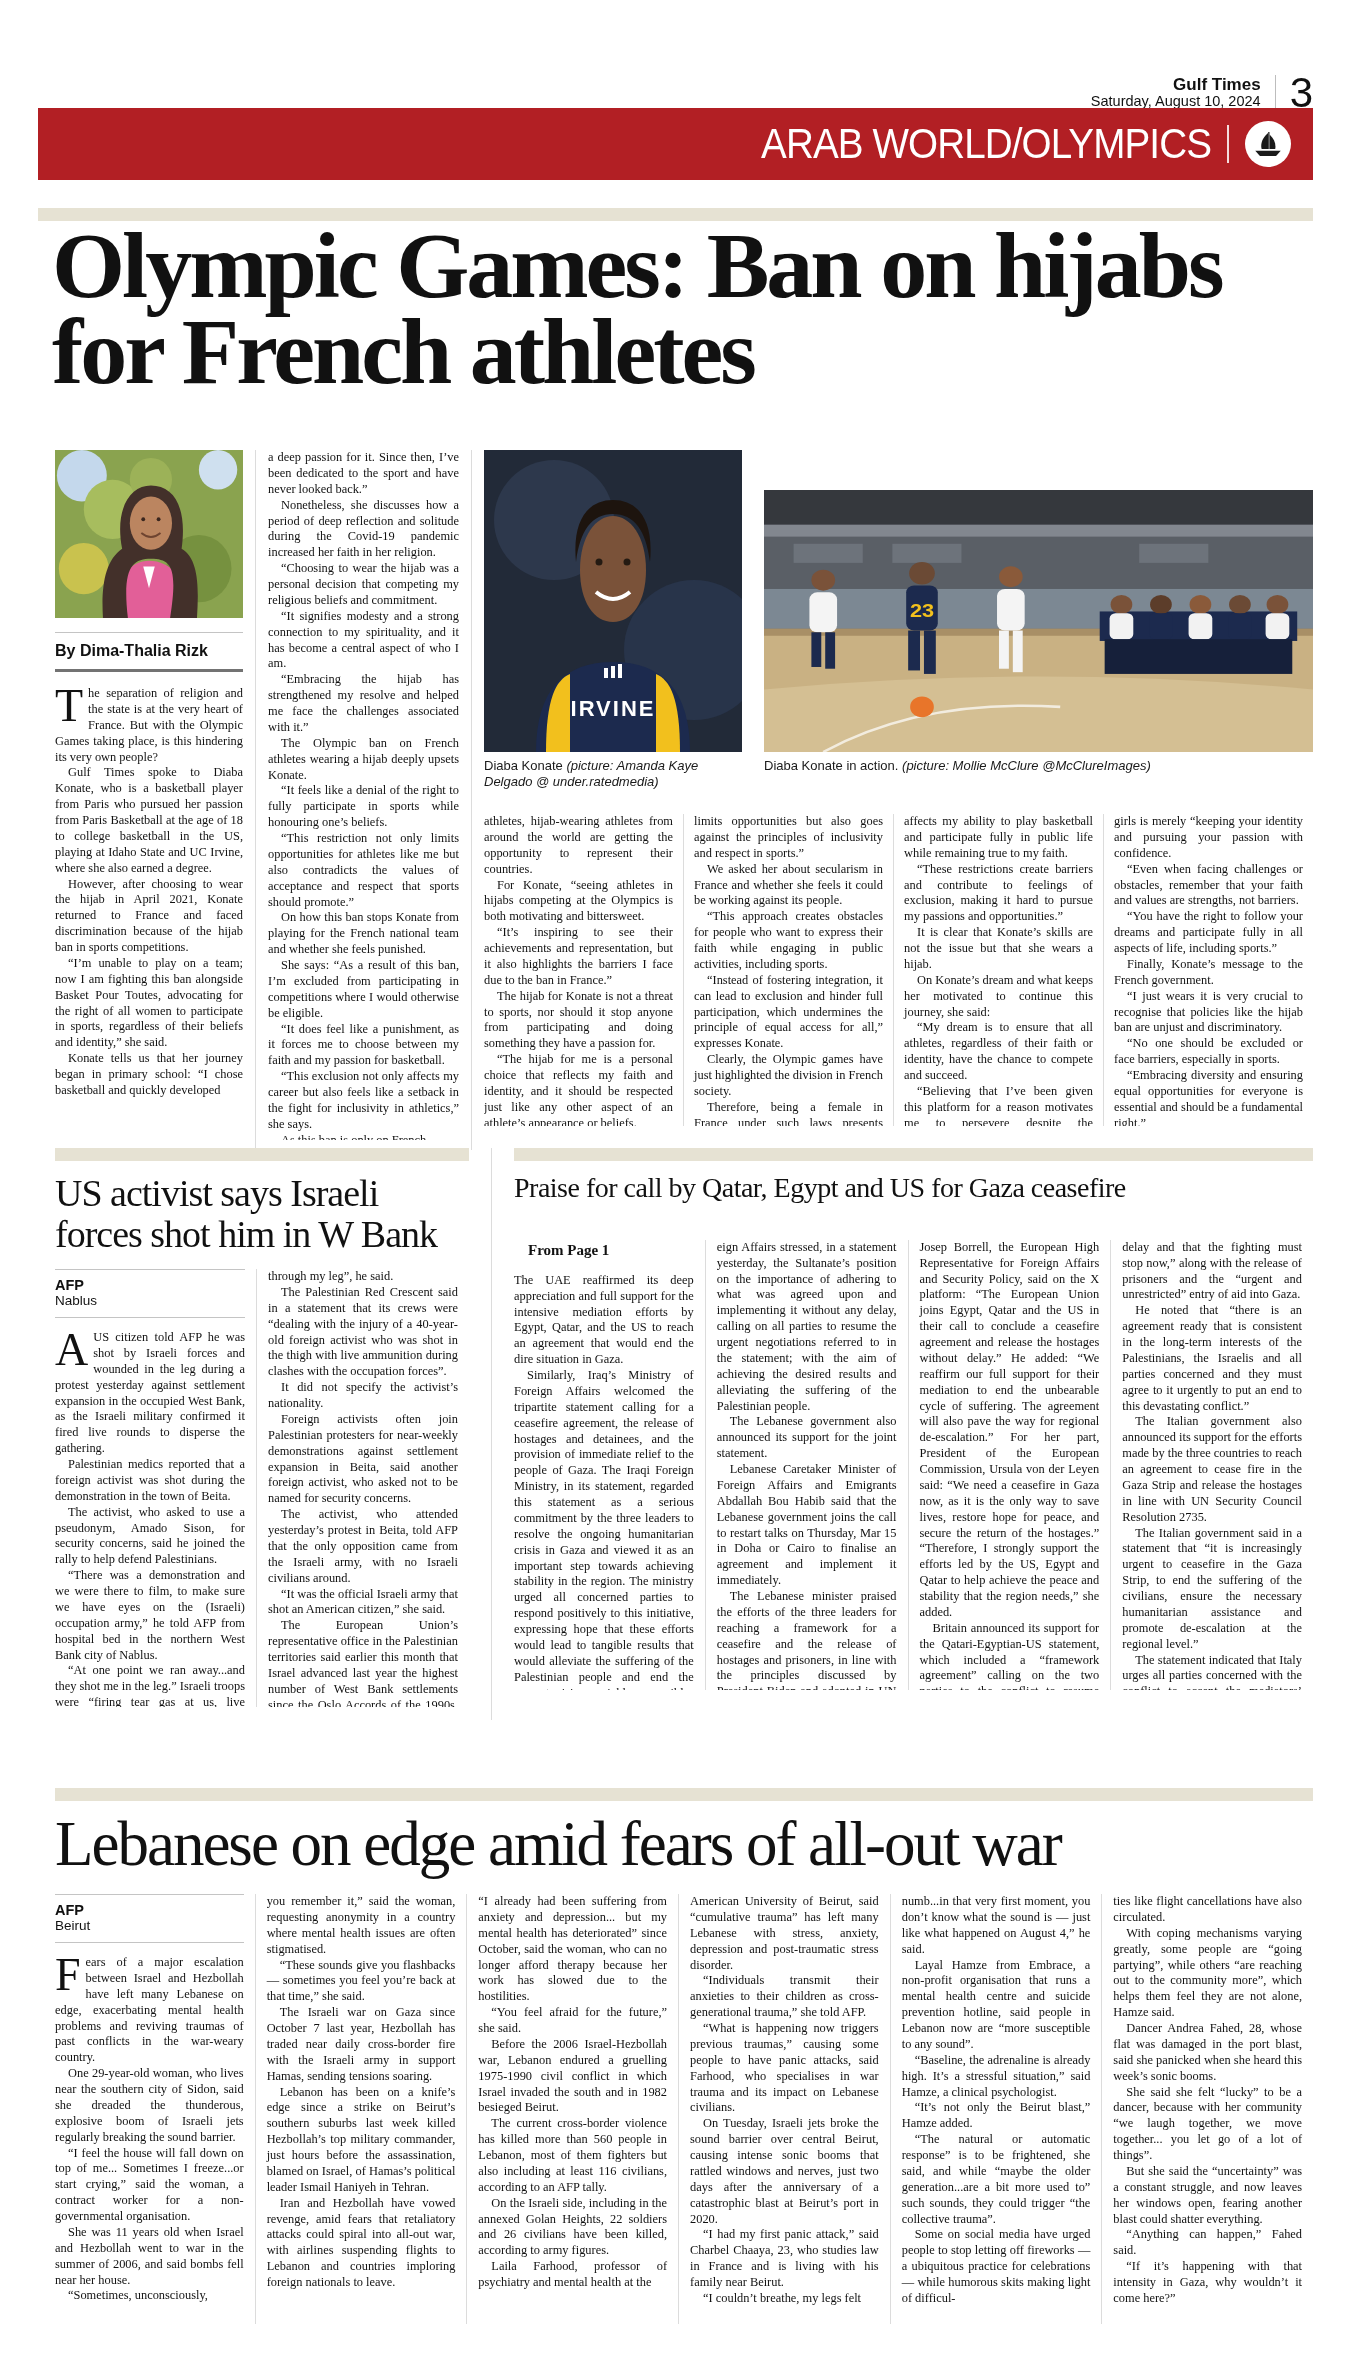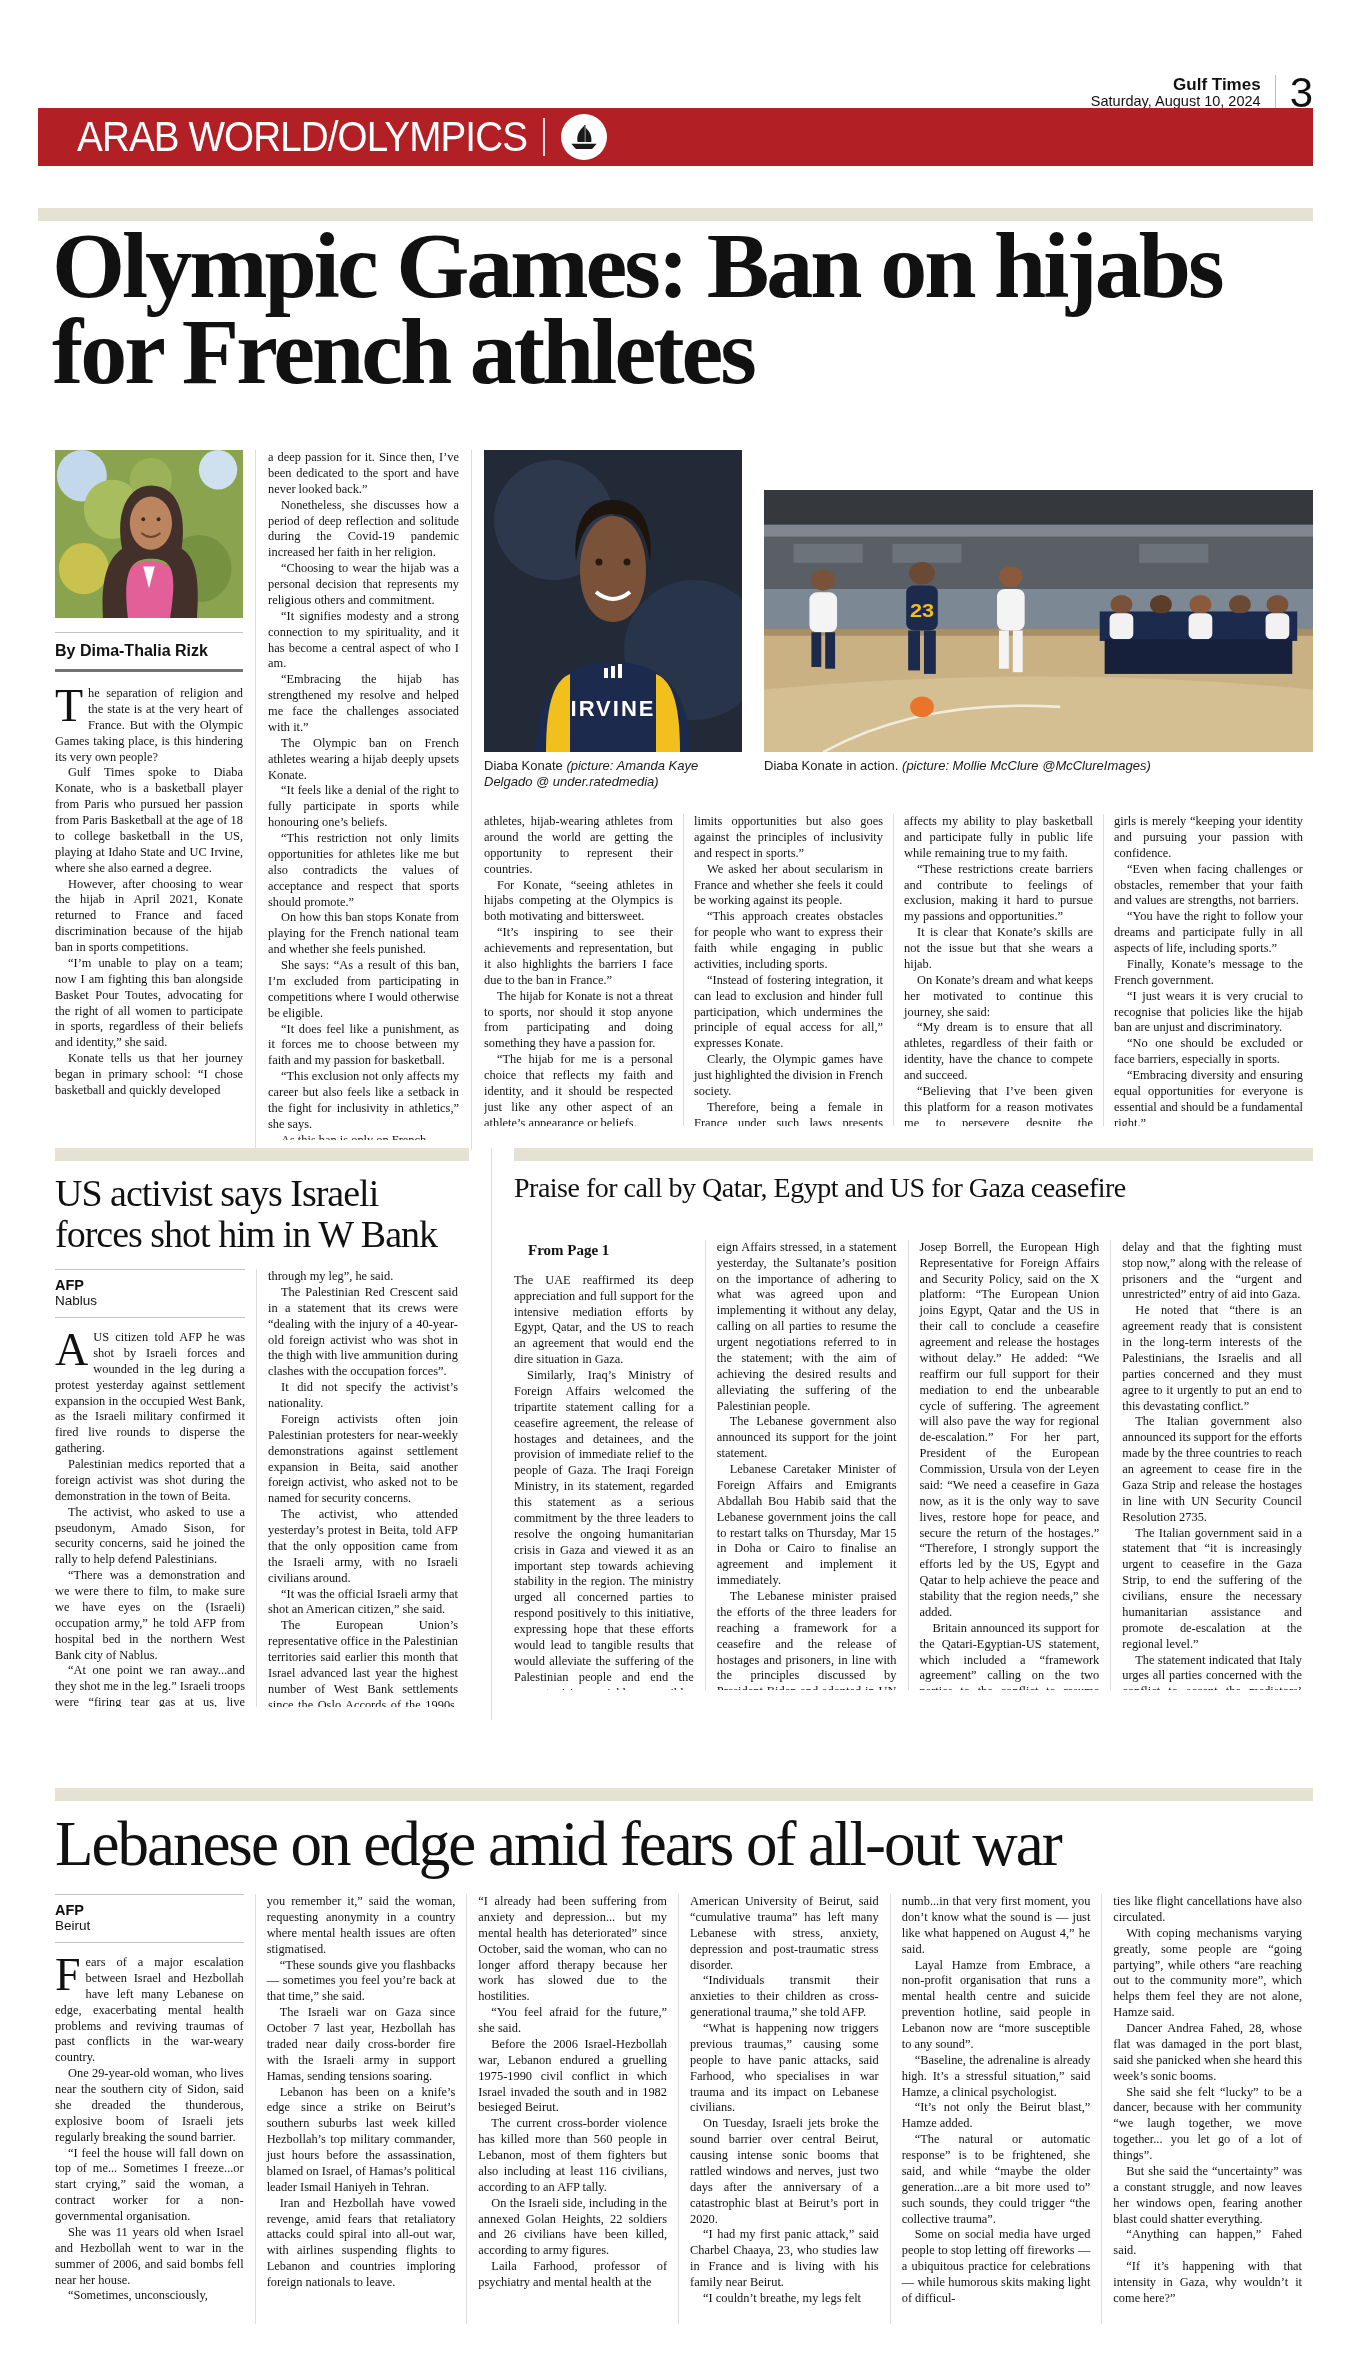--- a/index.html
+++ b/index.html
@@ -9,22 +9,22 @@
 
   
   .masthead { position:absolute; top:72px; right:38px; display:flex; align-items:center; gap:14px; }
   .mh-text { text-align:right; font-family:"Liberation Sans", sans-serif; line-height:1.1; }
   .mh-paper { font-weight:bold; font-size:17px; }
   .mh-date  { font-size:14.5px; }
   .mh-div { width:1px; height:36px; background:#bdbdbd; }
   .mh-page { font-family:"Liberation Sans", sans-serif; font-size:42px; font-weight:400; line-height:1; }
 
   
-  .banner { position:absolute; top:108px; left:38px; width:1275px; height:58px; background:#b21f24;
-            display:flex; align-items:center; gap:16px; padding-right:22px; }
+  .banner { position:absolute; top:108px; left:38px; width:1275px; height:72px; background:#b21f24;
+            display:flex; align-items:center; justify-content:flex-end; gap:16px; padding-right:22px; }
   .banner-title { color:#fff; font-family:"Liberation Sans", sans-serif; font-size:42px; font-weight:400;
                   letter-spacing:-1px; transform:scaleX(.92); transform-origin:right center; white-space:nowrap; }
   .banner-div { width:2px; height:38px; background:rgba(255,255,255,.85); }
   .badge { width:46px; height:46px; background:#fff; border-radius:50%; display:flex; align-items:center; justify-content:center; }
 
   .strip { background:#e6e2d3; height:13px; }
   .strip-top { position:absolute; top:208px; left:38px; width:1275px; }
 
   
   .headline1 { position:absolute; top:222px; left:52px; width:1262px;
@@ -147,21 +147,21 @@
           <p>However, after choosing to wear the hijab in April 2021, Konate returned to France and faced discrimination because of the hijab ban in sports competitions.</p>
           <p>“I’m unable to play on a team; now I am fighting this ban alongside Basket Pour Toutes, advocating for the right of all women to participate in sports, regardless of their beliefs and identity,” she said.</p>
           <p>Konate tells us that her journey began in primary school: “I chose basketball and quickly developed</p>
         </div>
     </div>
 
     <div class="lc2">
       <div class="col" style="height:690px;">
           <p>a deep passion for it. Since then, I’ve been dedicated to the sport and have never looked back.”</p>
           <p>Nonetheless, she discusses how a period of deep reflection and solitude during the Covid-19 pandemic increased her faith in her religion.</p>
-          <p>“Choosing to wear the hijab was a personal decision that represents my religious others and commitment.</p>
+          <p>“Choosing to wear the hijab was a personal decision that competing my religious beliefs and commitment.</p>
           <p>“It signifies modesty and a strong connection to my spirituality, and it has become a central aspect of who I am.</p>
           <p>“Embracing the hijab has strengthened my resolve and helped me face the challenges associated with it.”</p>
           <p>The Olympic ban on French athletes wearing a hijab deeply upsets Konate.</p>
           <p>“It feels like a denial of the right to fully participate in sports while honouring one’s beliefs.</p>
           <p>“This restriction not only limits opportunities for athletes like me but also contradicts the values of acceptance and respect that sports should promote.”</p>
           <p>On how this ban stops Konate from playing for the French national team and whether she feels punished.</p>
           <p>She says: “As a result of this ban, I’m excluded from participating in competitions where I would otherwise be eligible.</p>
           <p>“It does feel like a punishment, as it forces me to choose between my faith and my passion for basketball.</p>
           <p>“This exclusion not only affects my career but also feels like a setback in the fight for inclusivity in athletics,” she says.</p>
           <p>As this ban is only on French</p>

